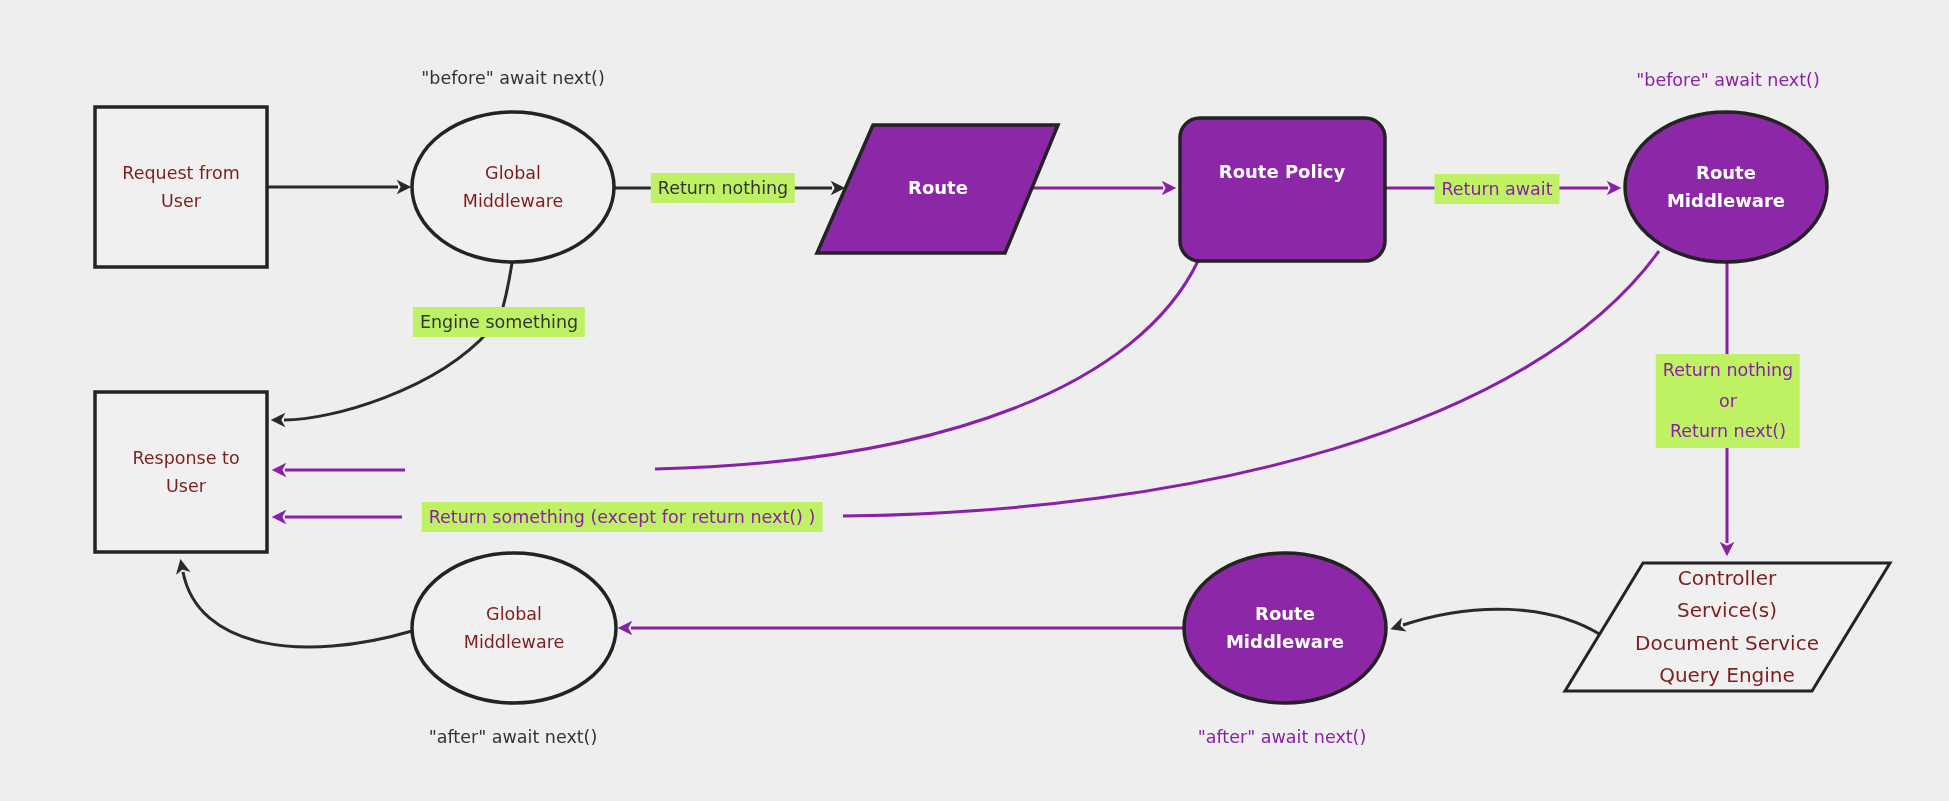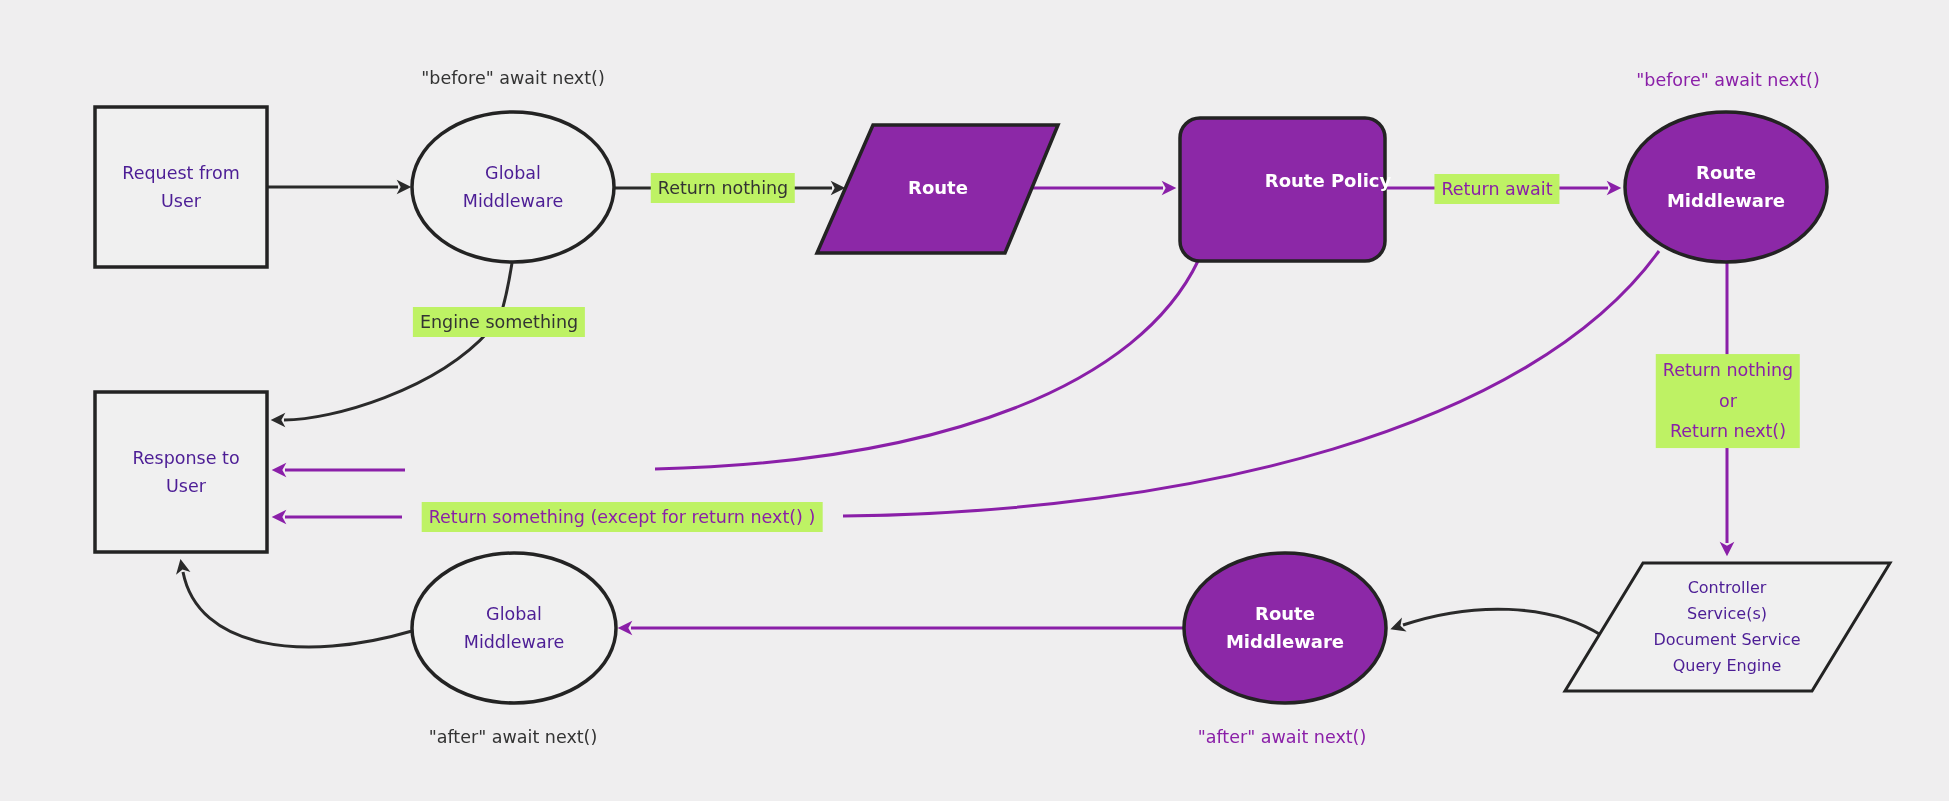--- a/index.html
+++ b/index.html
@@ -24,25 +24,25 @@
   .lbl.bg{background:#bef264;padding:1px 7px;}
   .lbl.purple{color:#8a1fa8;}
   .lbl.tall{line-height:1.75;}
   .node-label{
     position:absolute;
     transform:translate(-50%,-50%);
     white-space:pre-line;
     text-align:center;
     font-size:17.5px;
     line-height:1.6;
-    color:#4c1d95;
+    color:#7f1d1d;
     pointer-events:none;
   }
   .node-label.white{color:#ffffff;font-weight:bold;font-size:18px;line-height:1.55;}
-  .node-label.small{font-size:16px;line-height:1.62;}
+  .node-label.small{font-size:20px;line-height:1.62;}
 </style>
 </head>
 <body>
 
 <div class="diagram">
 
   <svg width="1949" height="801" viewBox="0 0 1949 801">
     <defs>
       <marker id="arrowBlack" viewBox="0 0 12 12" markerWidth="16" markerHeight="16" markerUnits="userSpaceOnUse" refX="1.5" refY="6" orient="auto">
         <path d="M0.5,0.5 L11.5,6 L0.5,11.5 L3.5,6 Z" fill="#2a2a2a"></path>
@@ -86,21 +86,21 @@
     <ellipse cx="1285" cy="628" rx="101" ry="75" fill="#8c28a7" stroke="#232323" stroke-width="3.5"></ellipse>
     <ellipse cx="514" cy="628" rx="102" ry="75" fill="#f0f0f0" stroke="#232323" stroke-width="3.5"></ellipse>
     <rect x="95" y="392" width="172" height="160" fill="#f0f0f0" stroke="#232323" stroke-width="3.5"></rect>
   </svg>
 
   <div class="node-label" style="left:181px;top:187px;">Request from
 User</div>
   <div class="node-label" style="left:513px;top:187px;">Global
 Middleware</div>
   <div class="node-label white" style="left:938px;top:188px;">Route</div>
-  <div class="node-label white" style="left:1282px;top:181px;margin-left:46px;">Route Policy</div>
+  <div class="node-label white" style="left:1282px;top:172px;">Route Policy</div>
   <div class="node-label white" style="left:1726px;top:187px;">Route
 Middleware</div>
   <div class="node-label small" style="left:1727px;top:627px;">Controller
 Service(s)
 Document Service
 Query Engine</div>
   <div class="node-label white" style="left:1285px;top:628px;">Route
 Middleware</div>
   <div class="node-label" style="left:514px;top:628px;">Global
 Middleware</div>

